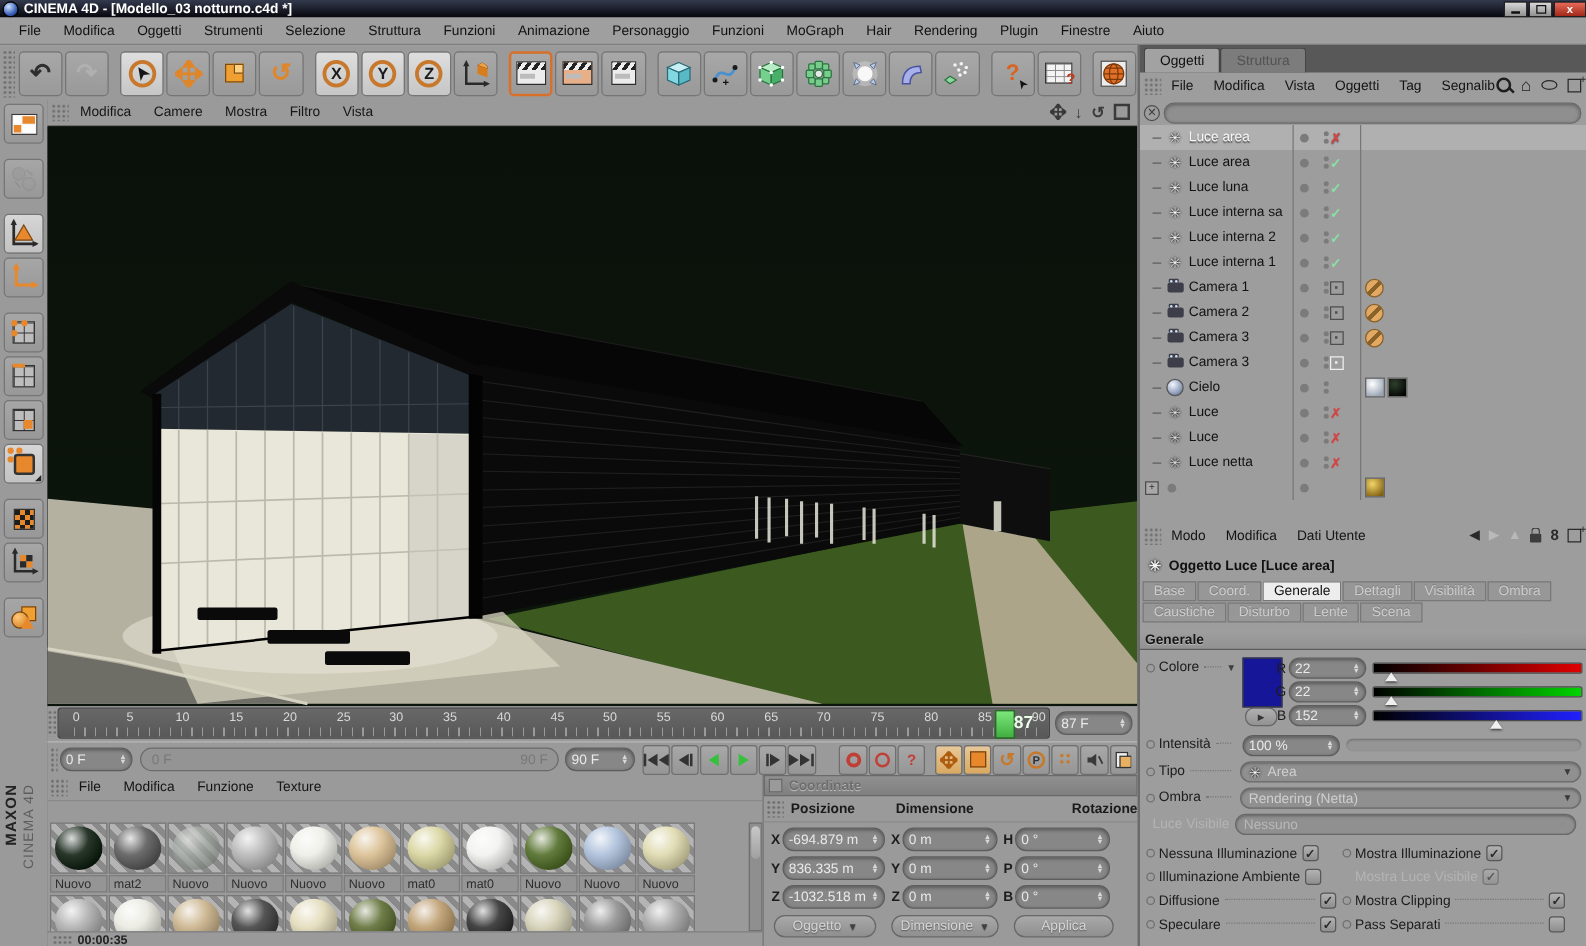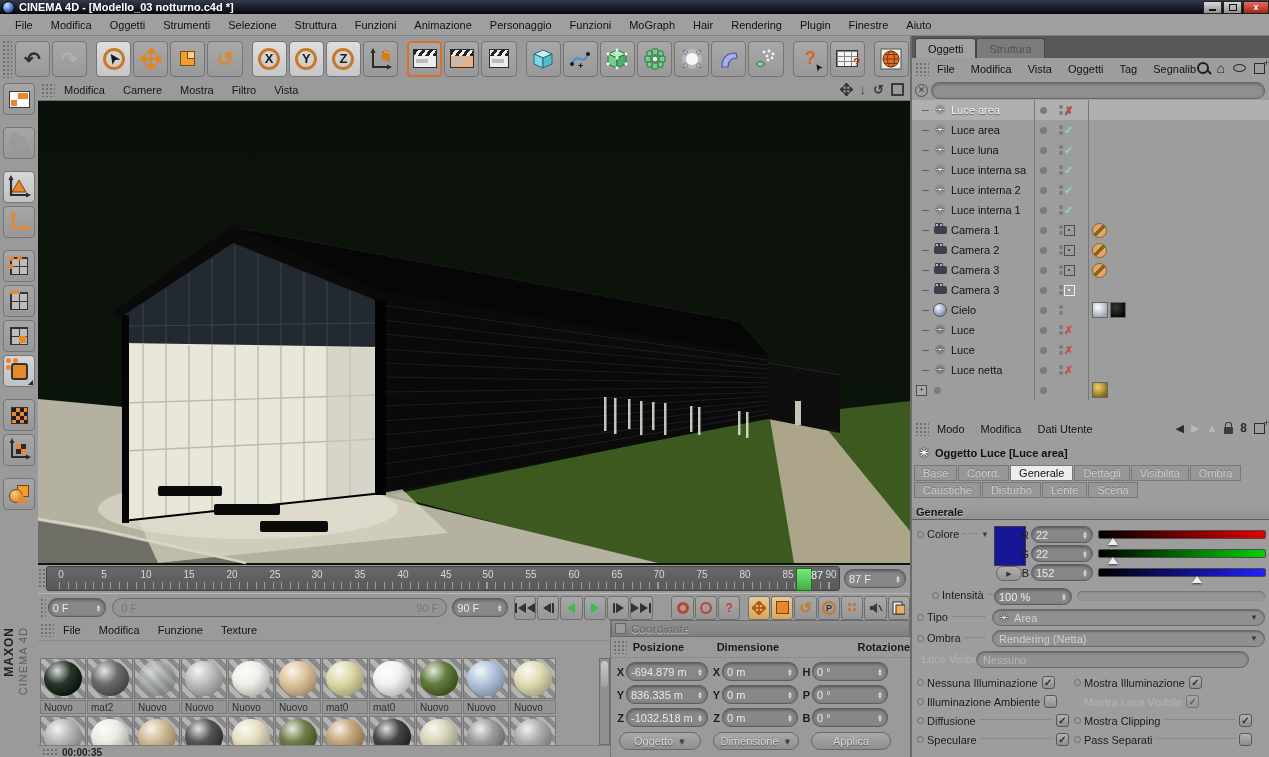--- a/index.html
+++ b/index.html
@@ -64,21 +64,21 @@
   .vp-menu{position:absolute;left:0;top:0;width:100%;height:21px;display:flex;align-items:center;border-bottom:1px solid #6f6f6f;box-sizing:border-box;}
   .vp-menu .mi{padding:0 9px;color:#161616;}
   .vp-icons{position:absolute;right:6px;top:2px;display:flex;gap:7px;color:#3c3c3c;font-size:13px;align-items:center;}
   .vp-canvas{position:absolute;left:0;top:21px;width:872px;height:464px;background:#0a120b;}
   
   .timeline{left:38px;top:565px;width:872px;height:28px;background:#9a9a9a;}
   .ruler{position:absolute;left:8px;top:1px;width:794px;height:25px;background:linear-gradient(#686868,#585858);border:1px solid #434343;border-radius:3px;box-sizing:border-box;}
   .tick{position:absolute;top:2px;transform:translateX(-50%);color:#d9d9d9;font-size:10px;}
   .minorticks{position:absolute;left:12px;top:15px;width:775px;height:7px;background-image:repeating-linear-gradient(90deg,#9a9a9a 0 1px,transparent 1px 8.55px);}
   .playhead{position:absolute;top:1px;width:14px;height:21px;background:linear-gradient(#7ce87c,#3fae3f);border:1px solid #1e6e1e;}
-  .curframe{position:absolute;top:2px;color:#eafce8;font-size:11px;font-weight:normal;}
+  .curframe{position:absolute;top:2px;color:#eafce8;font-size:14px;font-weight:bold;}
   .field{background:#878787;border:1px solid #5d5d5d;border-radius:9px;box-shadow:inset 0 1px 3px rgba(0,0,0,.4);color:#e9e9e9;display:flex;align-items:center;padding:0 4px;box-sizing:border-box;height:19px;}
   .field .val{flex:1;white-space:nowrap;overflow:hidden;}
   .stepper{display:flex;flex-direction:column;line-height:4px;font-size:6px;color:#d8d8d8;margin-left:2px;}
   
   .transport{left:38px;top:593px;width:872px;height:27px;background:#9a9a9a;border-top:1px solid #b8b8b8;display:flex;align-items:center;}
   .rangebar{position:relative;background:#949494;border:1px solid #6a6a6a;border-radius:10px;height:19px;color:#787878;display:flex;align-items:center;justify-content:space-between;padding:0 8px;box-sizing:border-box;}
   .pbtn{width:25px;height:22px;border:1px solid #6f6f6f;border-radius:3px;background:linear-gradient(#a8a8a8,#969696);display:flex;align-items:center;justify-content:center;margin-left:1px;gap:1px;}
   .tri-l{width:0;height:0;border-top:5px solid transparent;border-bottom:5px solid transparent;border-right:8px solid #333;}
   .tri-r{width:0;height:0;border-top:5px solid transparent;border-bottom:5px solid transparent;border-left:8px solid #333;}
   .tri-l.green{border-right-color:#35c13c;}
@@ -1324,21 +1324,21 @@
             <span class="val">152</span>
             <span class="stepper">
               <span>▲</span>
               <span>▼</span>
             </span>
           </div>
       </div>
       <span class="slider" style="left:186px;top:168px;width:168px;background:linear-gradient(90deg,#000,#2020ff);"></span>
       <span class="sl-thumb" style="left:280px;top:176px;"></span>
 
-      <div class="prow" style="left:20px;top:189px;width:72px;">
+      <div class="prow" style="left:5px;top:189px;width:72px;">
         <span class="pcirc"></span>
         <span class="plabel">Intensità</span>
         <span class="leader"></span>
       </div>
       <div class="field abs" style="left:82px;top:188px;width:78px;height:17px;">
         <span class="val">100 %</span>
           <span class="stepper">
             <span>▲</span>
             <span>▼</span>
           </span>
@@ -1362,21 +1362,21 @@
         <span class="leader"></span>
       </div>
       <div class="pill abs" style="left:80px;top:230px;width:273px;">
         <span style="color:#cfcfcf;">Rendering (Netta)</span>
         <span class="dda">▼</span>
       </div>
 
       <div class="prow" style="left:10px;top:253px;width:68px;">
         <span class="plabel dim">Luce Visibile</span>
       </div>
-      <div class="pill dim abs" style="left:64px;top:251px;width:273px;gap:8px;">
+      <div class="pill dim abs" style="left:76px;top:251px;width:273px;gap:8px;">
         <span>Nessuno</span>
         <span class="dda" style="color:#8e8e8e;">▼</span>
       </div>
 
       <div class="prow" style="left:5px;top:276px;width:152px;">
         <span class="pcirc"></span>
         <span class="plabel">Nessuna Illuminazione</span>
         <span class="cb" style="margin-left:4px;">✓</span>
       </div>
       <div class="prow" style="left:162px;top:276px;width:178px;">

